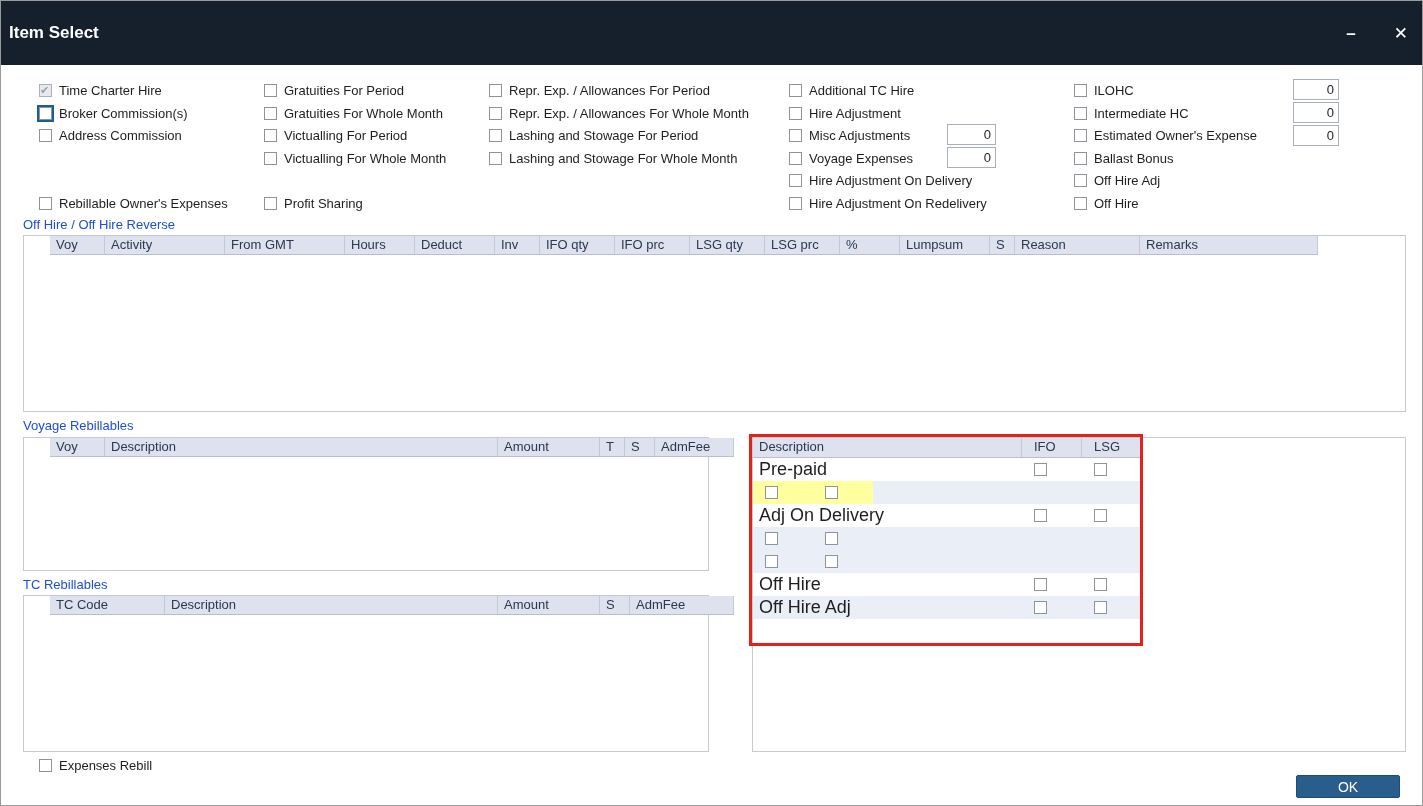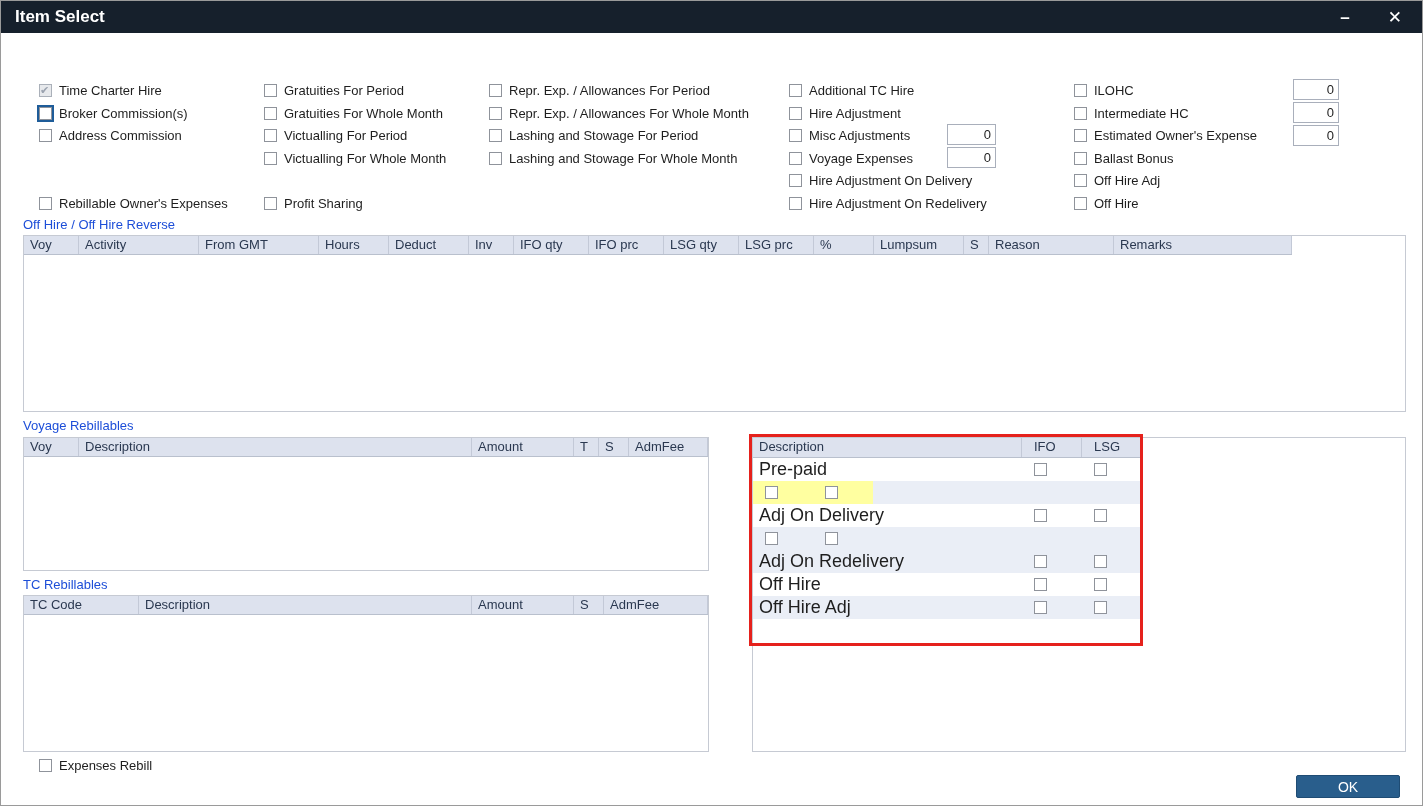--- a/index.html
+++ b/index.html
@@ -1,30 +1,30 @@
 <!DOCTYPE html>
 <html><head>
 <meta charset="utf-8">
 <style>
   html,body{margin:0;padding:0;background:#fff;}
   body{font-family:"Liberation Sans","DejaVu Sans",sans-serif;}
   .dialog{position:relative;width:1423px;height:806px;background:#fff;border:1px solid #9a9a9a;box-sizing:border-box;overflow:hidden;}
-  .titlebar{position:absolute;left:0;top:0;width:100%;height:32px;background:#16202c;display:flex;align-items:center;padding:0 14px;box-sizing:border-box;}
+  .titlebar{position:absolute;left:0;top:0;width:100%;height:64px;background:#16202c;display:flex;align-items:center;padding:0 8px;box-sizing:border-box;}
   .title{color:#ffffff;font-size:17px;font-weight:bold;}
   .winctl{margin-left:auto;display:flex;gap:38px;align-items:center;padding-right:6px;}
   .winbtn{color:#ffffff;font-size:17px;font-weight:bold;cursor:pointer;line-height:1;}
   .cb{position:absolute;display:flex;align-items:center;gap:7px;font-size:13px;color:#1e1e1e;white-space:nowrap;height:15px;cursor:default;}
   .cbx{appearance:none;-webkit-appearance:none;width:13px;height:13px;border:1px solid #8f939b;background:#fff;margin:0;position:relative;flex:none;}
   .cbx:disabled{background:#e7e9ec;border-color:#aab0b9;}
   .cbx:checked::after{content:"\2714";position:absolute;left:0px;top:-2px;font-size:11px;line-height:14px;color:#3c4554;}
   .cbx:disabled:checked::after{color:#9aa2af;}
   .cbx.focused{box-shadow:0 0 0 2px #1e5c99;}
   .seclabel{position:absolute;font-size:13px;color:#1d4ed8;white-space:nowrap;}
   .panel{position:absolute;border:1px solid #c6cad3;background:#fff;box-sizing:border-box;}
-  .thead{display:flex;background:#dde2ee;border-bottom:1px solid #b9c0cd;height:19px;box-sizing:border-box;}
+  .thead{display:flex;background:#dde2ee;border-bottom:1px solid #b9c0cd;height:19px;box-sizing:border-box;margin-left:26px;}
   .th{font-size:13px;color:#2a3850;padding:1px 3px 0 6px;border-right:1px solid #c3c9d7;box-sizing:border-box;white-space:nowrap;overflow:hidden;}
   .tbody{width:100%;}
   .bhead{display:flex;background:#dde2ee;border-bottom:1px solid #b9c0cd;height:20px;box-sizing:border-box;width:389px;}
   .brow{display:flex;width:389px;height:23px;align-items:stretch;box-sizing:border-box;}
   .brow.alt{background:#eaeef6;}
   .bdesc{width:269px;padding-left:6px;font-size:18px;box-sizing:border-box;display:flex;align-items:center;color:#1e1e1e;}
   .bchk{width:60px;box-sizing:border-box;padding-left:12px;display:flex;align-items:center;}
   .bchk.yellow{background:#ffffa0;}
   .annotation{position:absolute;left:748px;top:433px;width:394px;height:212px;border:3px solid #e5211c;box-sizing:border-box;pointer-events:none;z-index:9;}
   .numinput{position:absolute;border:1px solid #a9afbb;font-family:"Liberation Sans","DejaVu Sans",sans-serif;font-size:13px;text-align:right;padding:0 4px;box-sizing:border-box;background:#fff;color:#1e1e1e;}
@@ -237,21 +237,20 @@
     </div>
     <div class="brow alt">
       <div class="bchk">
           <input type="checkbox" class="cbx" style="">
         </div>
       <div class="bchk">
           <input type="checkbox" class="cbx" style="">
         </div>
     </div>
     <div class="brow alt">
-      <div class="bdesc">Adj On Redelivery</div>
       <div class="bchk">
           <input type="checkbox" class="cbx" style="">
         </div>
       <div class="bchk">
           <input type="checkbox" class="cbx" style="">
         </div>
     </div>
     <div class="brow">
       <div class="bdesc">Off Hire</div>
       <div class="bchk">

